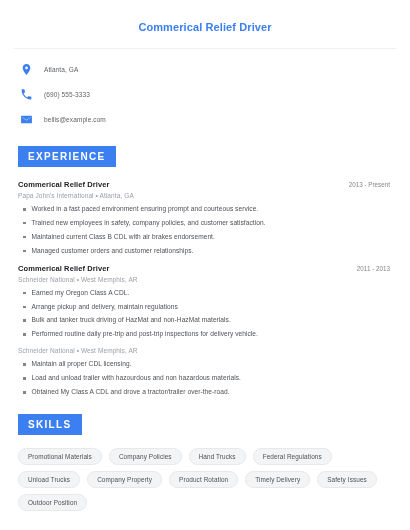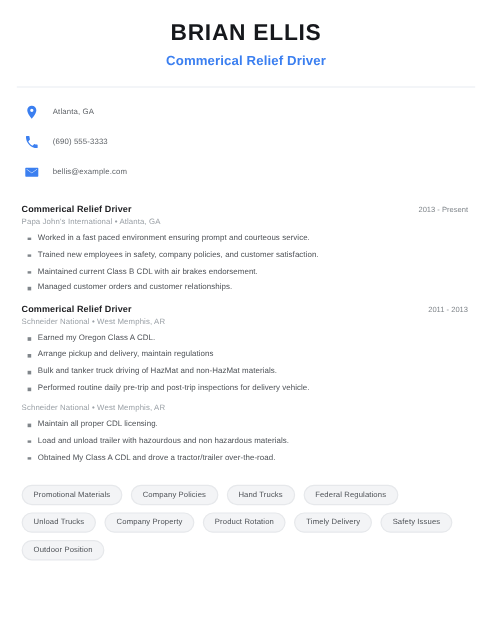--- a/index.html
+++ b/index.html
@@ -152,21 +152,20 @@
     white-space: nowrap;
     letter-spacing: 0.1px;
   }
 </style>
 </head>
 <body>
 
 <div class="resume">
 
   <div class="header">
-    <div class="full-name">BRIAN ELLIS</div>
     <div class="job-title">Commerical Relief Driver</div>
   </div>
 
   <div class="divider"></div>
 
   <div class="contact">
 
     <div class="contact-row">
       <span class="contact-icon">
         <svg width="13" height="13" viewBox="0 0 24 24" fill="#3b7ff0">
@@ -190,20 +189,21 @@
         <svg width="13" height="13" viewBox="0 0 24 24" fill="#3b7ff0">
           <path d="M3 5h18c.6 0 1 .4 1 1v12c0 .6-.4 1-1 1H3c-.6 0-1-.4-1-1V6c0-.6.4-1 1-1zm9 8L4.2 7.2 4 7v1l8 5.8L20 8V7l-.2.2L12 13z"></path>
         </svg>
       </span>
       <span class="contact-text">bellis@example.com</span>
     </div>
 
   </div>
 
   <div class="section">
+    <div class="section-title">EXPERIENCE</div>
 
     <div class="entries">
 
       <div class="entry">
         <div class="entry-head">
           <span class="entry-role">Commerical Relief Driver</span>
           <span class="entry-dates">2013 - Present</span>
         </div>
         <div class="entry-org">Papa John's International  •  Atlanta, GA</div>
         <div class="bullets">
@@ -267,20 +267,21 @@
             <span class="bullet-marker"></span>
             <span class="bullet-text">Obtained My Class A CDL and drove a tractor/trailer over-the-road.</span>
           </div>
         </div>
       </div>
 
     </div>
   </div>
 
   <div class="section">
+    <div class="section-title">SKILLS</div>
 
     <div class="skills-wrap">
       <span class="skill-pill">Promotional Materials</span>
       <span class="skill-pill">Company Policies</span>
       <span class="skill-pill">Hand Trucks</span>
       <span class="skill-pill">Federal Regulations</span>
       <span class="skill-pill">Unload Trucks</span>
       <span class="skill-pill">Company Property</span>
       <span class="skill-pill">Product Rotation</span>
       <span class="skill-pill">Timely Delivery</span>

